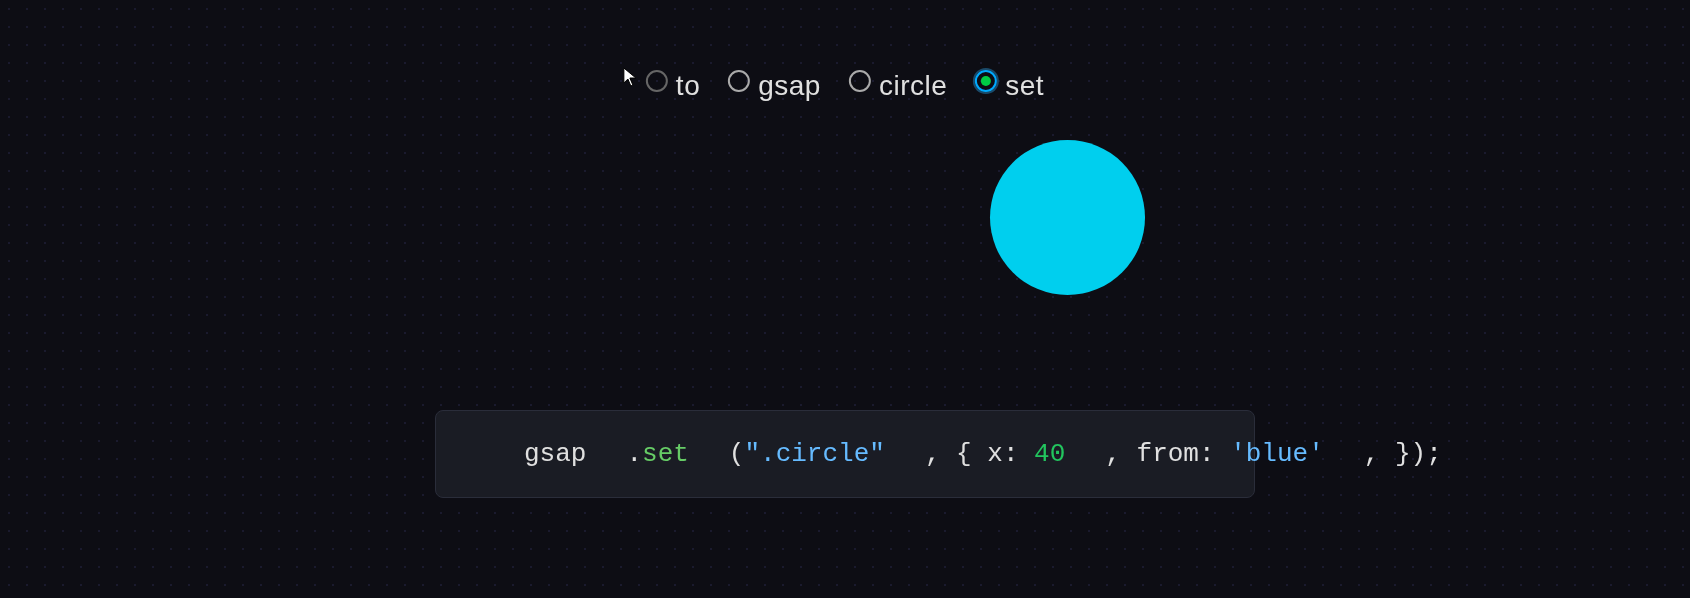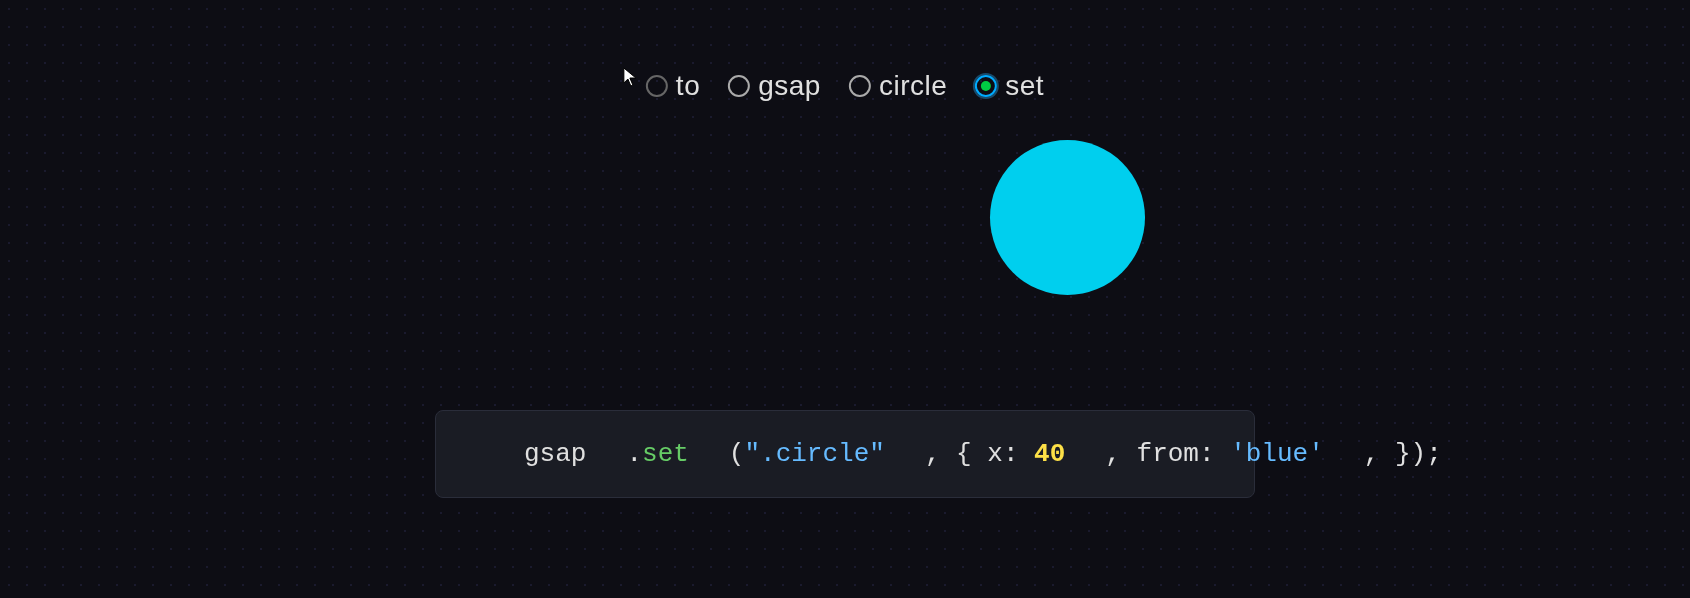--- a/index.html
+++ b/index.html
@@ -20,21 +20,20 @@
       top: 70px;
       left: 50%;
       transform: translateX(-50%);
       display: flex;
       align-items: center;
       gap: 28px;
     }
 
     .radio-option {
       display: flex;
-      align-items: center;
       gap: 8px;
       cursor: pointer;
     }
 
     .radio-circle {
       width: 22px;
       height: 22px;
       border-radius: 50%;
       border: 2px solid #888;
       background: transparent;
@@ -108,21 +107,21 @@
     }
 
     .code-line {
       font-size: 26px;
       font-family: 'Courier New', monospace;
       white-space: nowrap;
     }
 
     .code-white { color: #e0e0e0; margin-left: 40px; }
     .code-green { color: #66cc66; }
-    .code-orange { color: #fde047; font-weight: bold; }
+    .code-orange { color: #22c55e; }
     .code-string { color: #66bbff; }
   </style>
 </head>
 <body>
 
 <div class="radio-group">
 
   <div class="radio-option" style="position:relative;">
 
     <svg class="cursor-icon" viewBox="0 0 18 22" fill="none" xmlns="http://www.w3.org/2000/svg">

